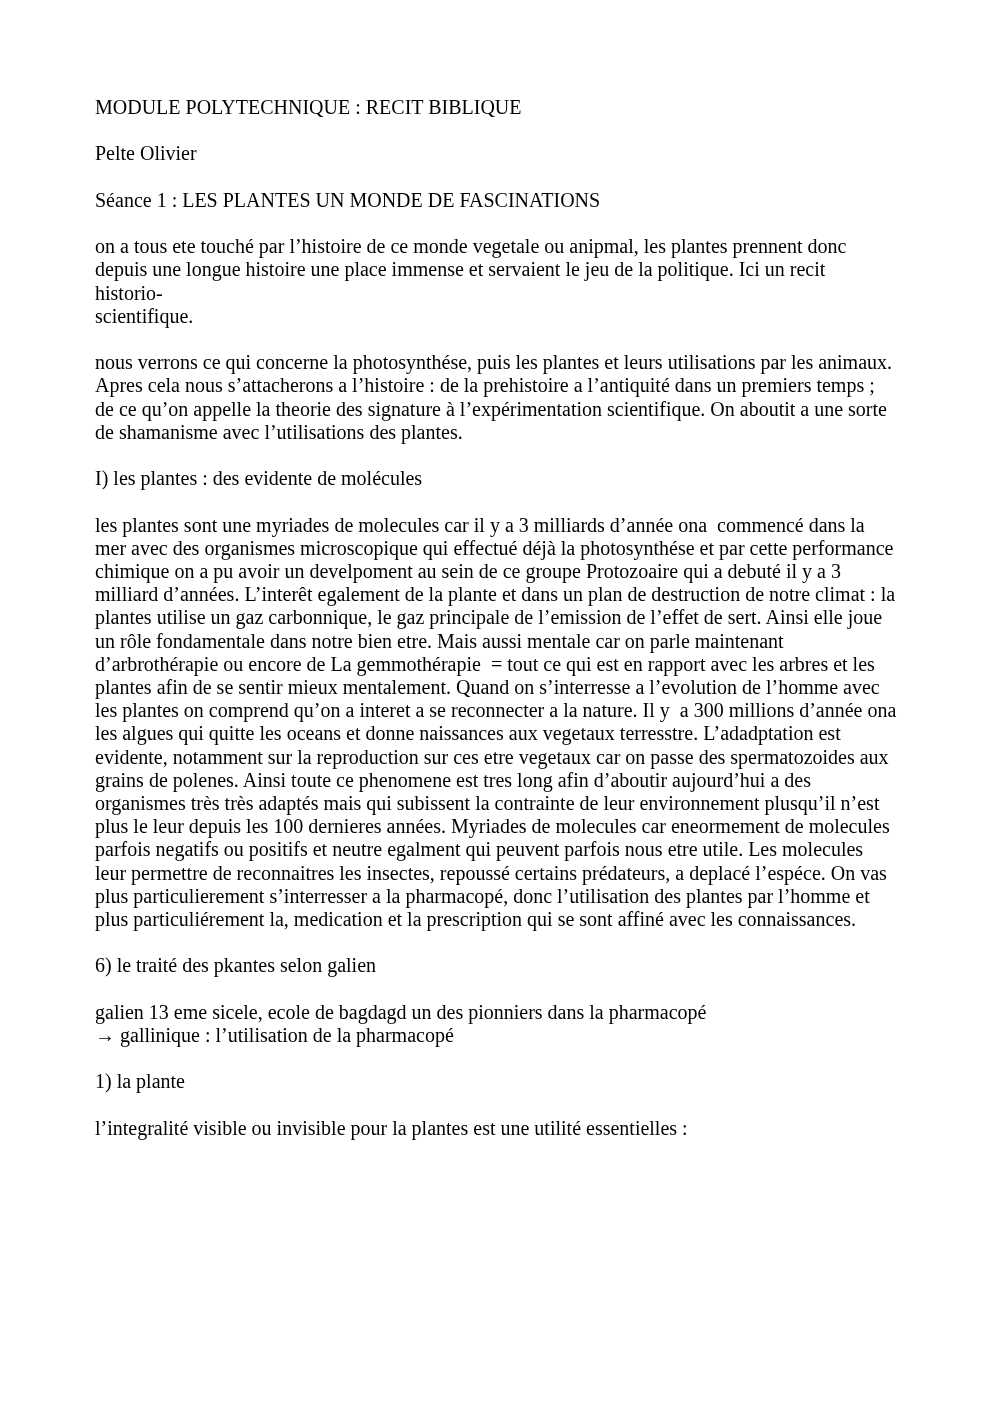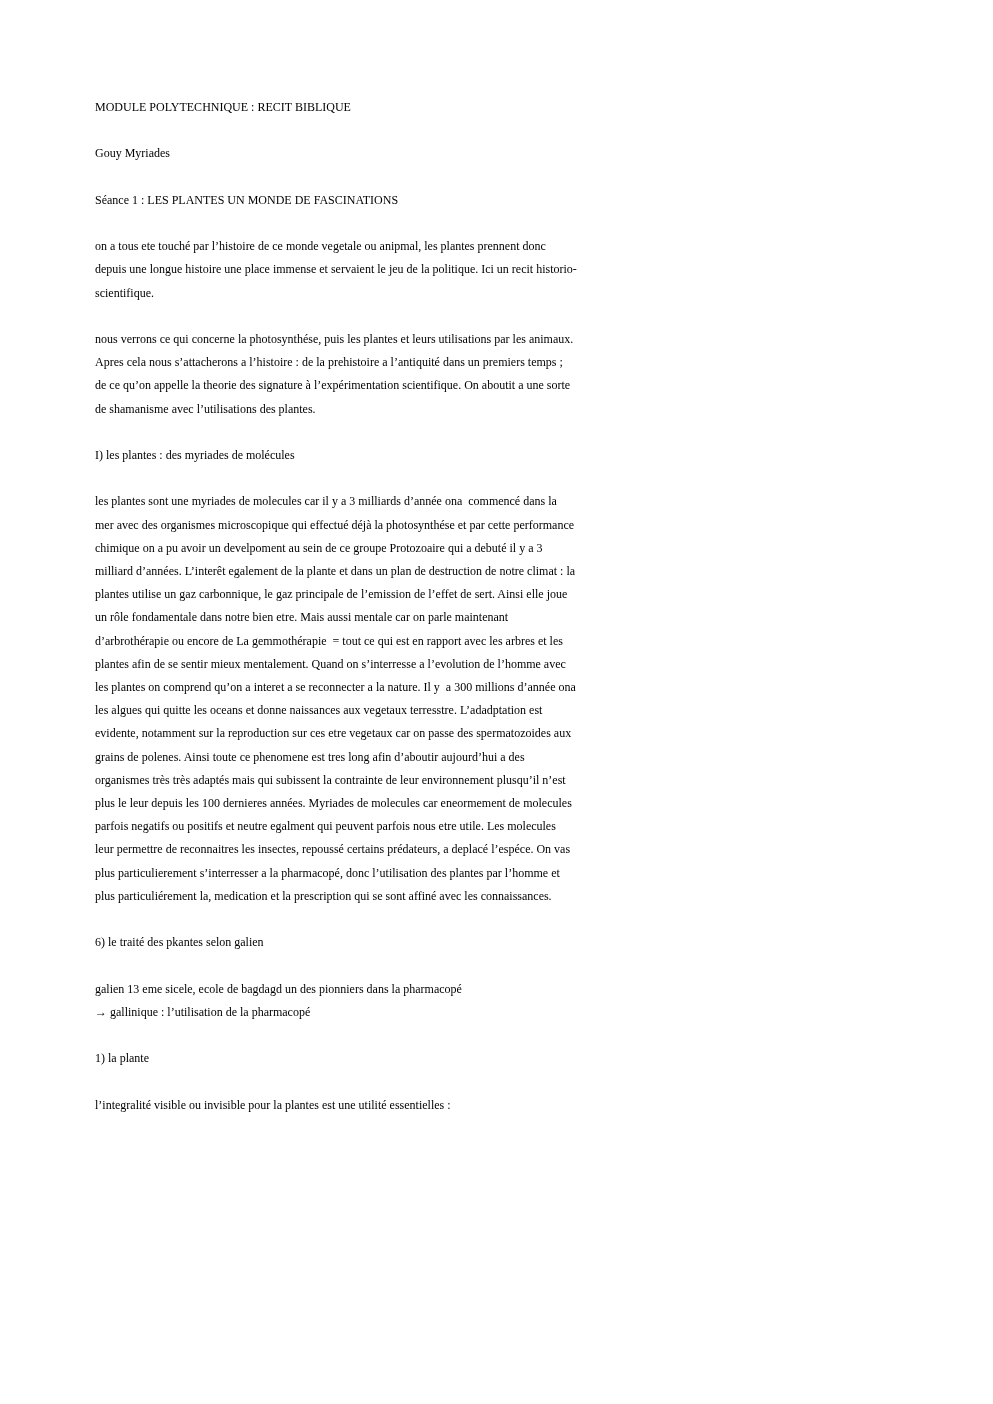--- a/index.html
+++ b/index.html
@@ -7,21 +7,21 @@
     padding: 0;
     background: #ffffff;
   }
   .page {
     position: relative;
     width: 993px;
     height: 1404px;
     background: #ffffff;
     color: #000000;
     font-family: "Liberation Serif", "DejaVu Serif", serif;
-    font-size: 12px;
+    font-size: 20px;
     line-height: 23.2px;
     box-sizing: border-box;
     padding: 96px 95px 0 95px;
     overflow: hidden;
   }
   .page p {
     margin: 0 0 23.2px 0;
     white-space: pre-wrap;
   }
   .page p.gap2 {
@@ -30,30 +30,30 @@
   .book-title {
     font-style: italic;
     text-decoration: underline;
   }
 </style>
 </head>
 <body>
 
 <div class="page">
   <p>MODULE POLYTECHNIQUE : RECIT BIBLIQUE</p>
-  <p>Gouy Myriades</p>
+  <p>Pelte Olivier</p>
   <p>Séance 1 : LES PLANTES UN MONDE DE FASCINATIONS</p>
   <p>on a tous ete touché par l’histoire de ce monde vegetale ou anipmal, les plantes prennent donc
 depuis une longue histoire une place immense et servaient le jeu de la politique. Ici un recit historio-
 scientifique.</p>
   <p>nous verrons ce qui concerne la photosynthése, puis les plantes et leurs utilisations par les animaux.
 Apres cela nous s’attacherons a l’histoire : de la prehistoire a l’antiquité dans un premiers temps ;
 de ce qu’on appelle la theorie des signature à l’expérimentation scientifique. On aboutit a une sorte
 de shamanisme avec l’utilisations des plantes.</p>
-  <p>I) les plantes : des myriades de molécules</p>
+  <p>I) les plantes : des evidente de molécules</p>
   <p>les plantes sont une myriades de molecules car il y a 3 milliards d’année ona  commencé dans la
 mer avec des organismes microscopique qui effectué déjà la photosynthése et par cette performance
 chimique on a pu avoir un develpoment au sein de ce groupe Protozoaire qui a debuté il y a 3
 milliard d’années. L’interêt egalement de la plante et dans un plan de destruction de notre climat : la
 plantes utilise un gaz carbonnique, le gaz principale de l’emission de l’effet de sert. Ainsi elle joue
 un rôle fondamentale dans notre bien etre. Mais aussi mentale car on parle maintenant
 d’arbrothérapie ou encore de La gemmothérapie  = tout ce qui est en rapport avec les arbres et les
 plantes afin de se sentir mieux mentalement. Quand on s’interresse a l’evolution de l’homme avec
 les plantes on comprend qu’on a interet a se reconnecter a la nature. Il y  a 300 millions d’année ona
 les algues qui quitte les oceans et donne naissances aux vegetaux terresstre. L’adadptation est

